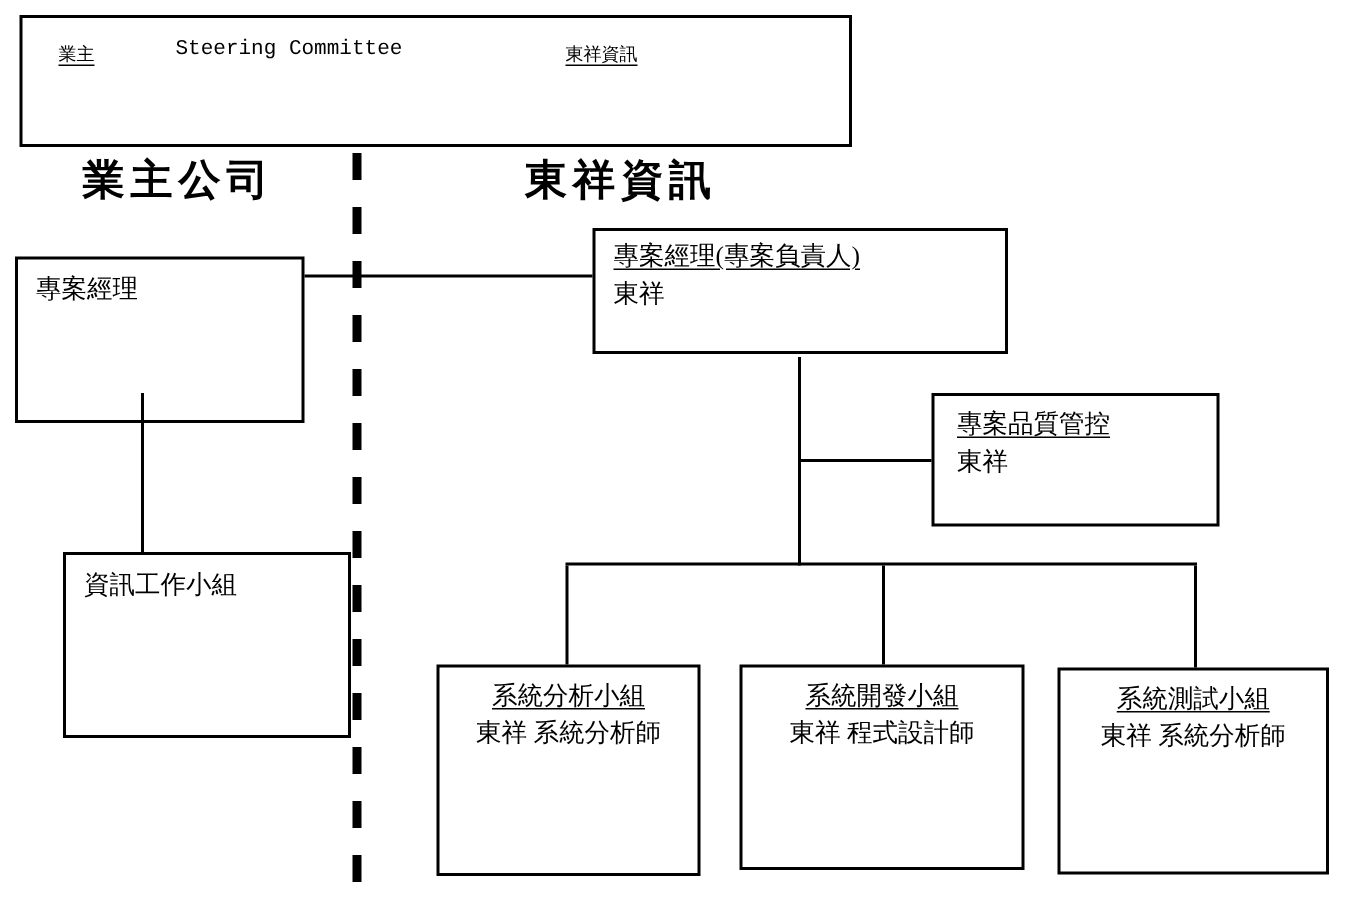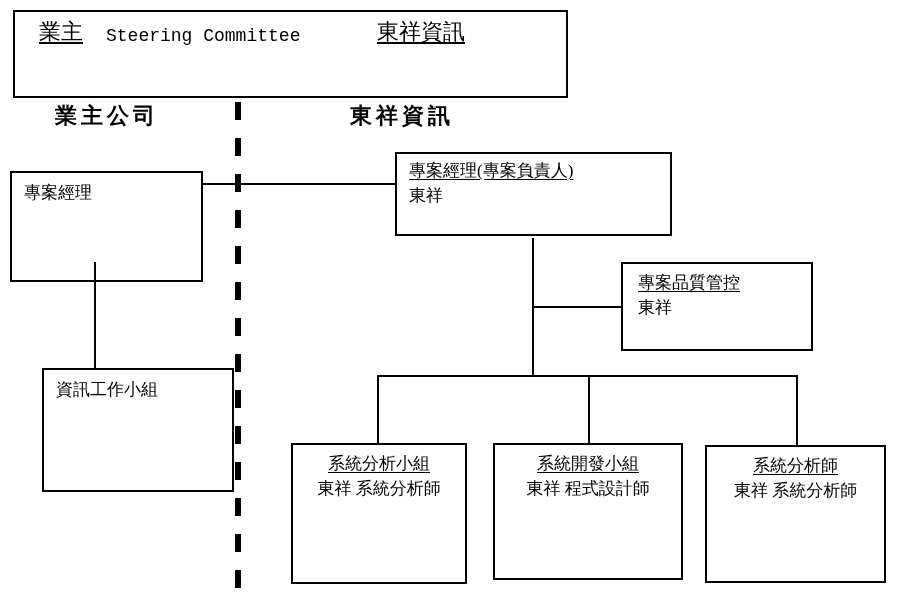--- a/index.html
+++ b/index.html
@@ -19,27 +19,27 @@
     border: 2px solid #000;
     background: #fff;
     font-size: 17px;
     line-height: 1.45;
   }
 
   .u { text-decoration: underline; text-underline-offset: 3px; }
 
   
   .top-box { left: 13px; top: 10px; width: 555px; height: 88px; }
-  .top-box .lbl { position: absolute; top: 4px; font-size: 22px; }
+  .top-box .lbl { position: absolute; top: 16px; font-size: 12px; }
   .top-box .lbl-owner  { left: 24px; }
-  .top-box .lbl-steer  { left: 91px; top: 11px; font-family: "Liberation Mono", "DejaVu Sans Mono", monospace; font-size: 18px; text-align: center; }
+  .top-box .lbl-steer  { left: 102px; top: 11px; font-family: "Liberation Mono", "DejaVu Sans Mono", monospace; font-size: 14px; text-align: center; }
   .top-box .lbl-vendor { left: 362px; }
 
   
-  .col-header { position: absolute; top: 101px; font-size: 22px; font-weight: bold; letter-spacing: 4px; }
+  .col-header { position: absolute; top: 101px; font-size: 28px; font-weight: bold; letter-spacing: 4px; }
   .col-header-left  { left: 55px; }
   .col-header-right { left: 350px; }
 
   
   .divider {
     position: absolute;
     left: 235px; top: 102px;
     width: 6px; height: 488px;
     background: repeating-linear-gradient(to bottom, #000 0 18px, transparent 18px 36px);
   }
@@ -106,21 +106,21 @@
     <div class="u">系統開發小組</div>
     <div>東祥 程式設計師</div>
   </div>
 
   <div class="box box-team box-team-a">
     <div class="u">系統分析小組</div>
     <div>東祥 系統分析師</div>
   </div>
 
   <div class="box box-team box-team-c">
-    <div class="u">系統分析師</div>
+    <div class="u">系統測試小組</div>
     <div>東祥 系統分析師</div>
   </div>
 
   <div class="line line-pm-h"></div>
   <div class="line line-left-v"></div>
   <div class="line line-pmr-v"></div>
   <div class="line line-qa-h"></div>
   <div class="line line-bus-h"></div>
   <div class="line line-drop-a"></div>
   <div class="line line-drop-b"></div>

